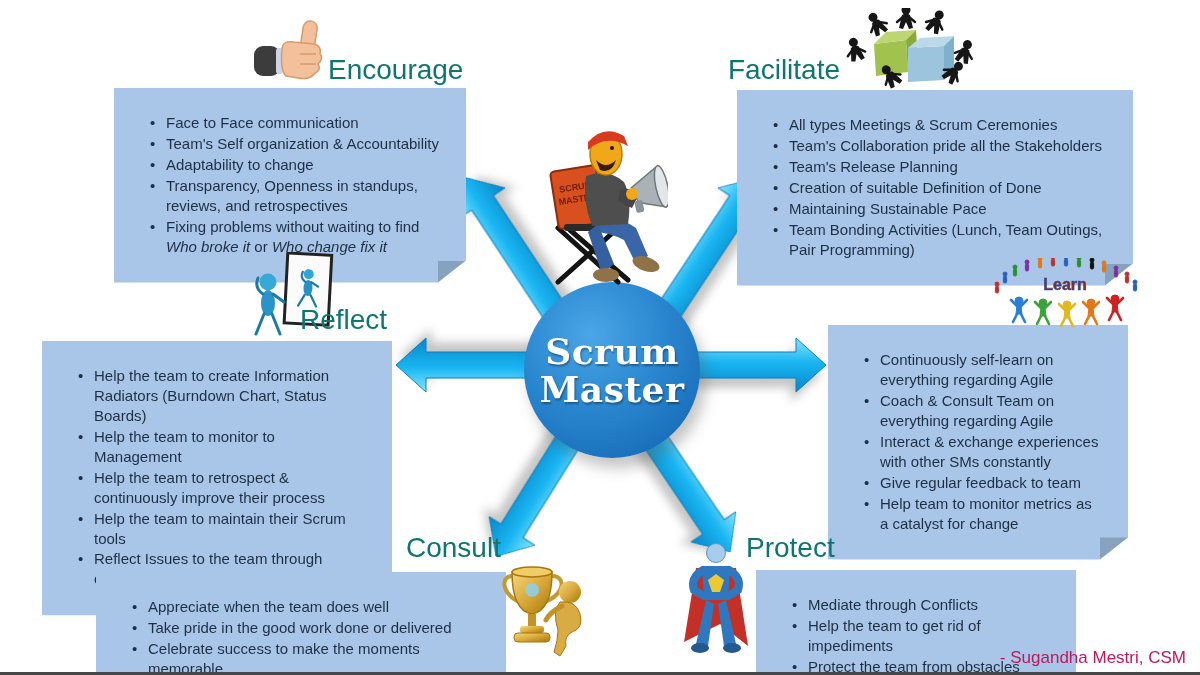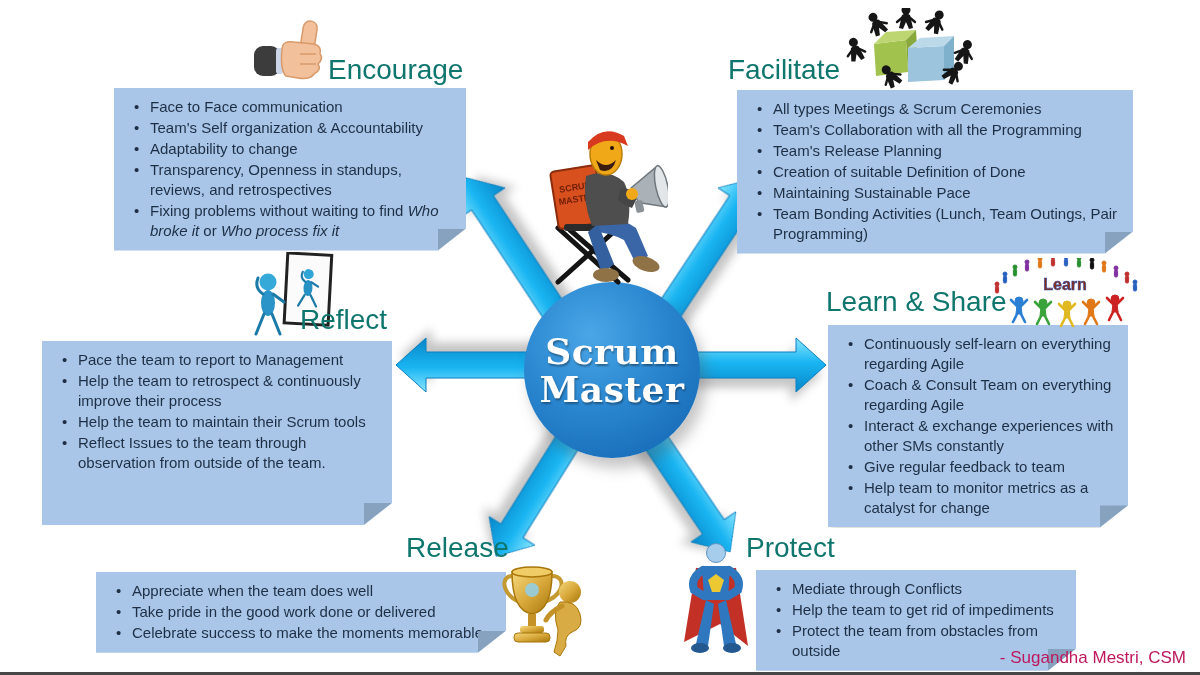--- a/index.html
+++ b/index.html
@@ -19,21 +19,21 @@
   .hub .line{color:#ffffff;font-family:"DejaVu Serif",serif;font-weight:bold;
              font-size:36px;line-height:1.06;letter-spacing:0.5px;text-shadow:1px 2px 2px rgba(0,0,0,0.35);}
 
   
   .cartoon{position:absolute;left:536px;top:124px;z-index:3;}
 
   
   .panel{position:absolute;background:#a9c6e8;z-index:4;color:#1e2f45;
          clip-path:polygon(0 0,100% 0,100% calc(100% - 22px),calc(100% - 28px) 100%,0 100%);
          filter:drop-shadow(3px 4px 3px rgba(0,0,0,0.28));}
-  .panel ul{list-style:none;margin:0;padding:9px 10px 9px 14px;font-size:15px;line-height:1.33;}
+  .panel ul{list-style:none;margin:16px;padding:9px 10px 9px 14px;font-size:15px;line-height:1.33;}
   .panel li{position:relative;padding-left:22px;margin-bottom:1px;}
   .panel li::before{content:"\2022";position:absolute;left:6px;top:0;color:#1e2f45;}
   .fold{position:absolute;right:0;bottom:0;width:28px;height:22px;background:#87a2bf;
         clip-path:polygon(0 100%,100% 0,0 0);}
 
   
   .hd{position:absolute;z-index:5;font-size:28px;color:#0f766e;white-space:nowrap;}
 
   .icon{position:absolute;z-index:5;}
 
@@ -128,21 +128,21 @@
     <line x1="64" y1="36" x2="48" y2="36" stroke="#d89a6a" stroke-width="1.5"></line>
     <line x1="64" y1="46" x2="48" y2="46" stroke="#d89a6a" stroke-width="1.5"></line>
   </svg>
   <div class="hd" style="left:328px;top:54px"><span>Encourage</span></div>
   <div class="panel" style="left:114px;top:88px;width:352px;min-height:156px">
     <ul>
       <li><span>Face to Face communication</span></li>
       <li><span>Team's Self organization &amp; Accountability</span></li>
       <li><span>Adaptability to change</span></li>
       <li><span>Transparency, Openness in standups, reviews, and retrospectives</span></li>
-      <li><span>Fixing problems without waiting to find </span><i>Who broke it</i><span> or </span><i>Who process fix it</i></li>
+      <li><span>Fixing problems without waiting to find </span><i>Who broke it</i><span> or </span><i>Who change fix it</i></li>
     </ul>
     <div class="fold"></div>
   </div>
 
   <div class="hd" style="left:728px;top:54px"><span>Facilitate</span></div>
   <svg class="icon" style="left:840px;top:8px" width="136" height="82" viewBox="0 0 136 82">
     <defs>
       <g id="tw-person">
         <circle cx="0" cy="-10" r="4.5" fill="#161616"></circle>
         <path d="M-4 -5 Q0 -8 4 -5 L7 8 L3 9 L0 2 L-3 9 L-7 8 Z" fill="#161616"></path>
@@ -160,21 +160,21 @@
     <use href="#tw-person" transform="translate(38,18) rotate(-30)"></use>
     <use href="#tw-person" transform="translate(66,12)"></use>
     <use href="#tw-person" transform="translate(95,16) rotate(25)"></use>
     <use href="#tw-person" transform="translate(124,46) rotate(20)"></use>
     <use href="#tw-person" transform="translate(112,66) rotate(40)"></use>
     <use href="#tw-person" transform="translate(52,70) rotate(-35)"></use>
   </svg>
   <div class="panel" style="left:737px;top:90px;width:396px;min-height:158px">
     <ul>
       <li><span>All types Meetings &amp; Scrum Ceremonies</span></li>
-      <li><span>Team's Collaboration with all the Programming</span></li>
+      <li><span>Team's Collaboration pride all the Stakeholders</span></li>
       <li><span>Team's Release Planning</span></li>
       <li><span>Creation of suitable Definition of Done</span></li>
       <li><span>Maintaining Sustainable Pace</span></li>
       <li><span>Team Bonding Activities (Lunch, Team Outings, Pair Programming)</span></li>
     </ul>
     <div class="fold"></div>
   </div>
 
   <svg class="icon" style="left:246px;top:252px" width="92" height="88" viewBox="0 0 92 88">
     <g transform="rotate(3 60 36)">
@@ -193,29 +193,29 @@
     <g stroke="#1c7aa8" stroke-width="3" stroke-linecap="round" fill="none">
       <path d="M17 42 Q8 36 12 26"></path>
       <path d="M27 42 L38 50"></path>
       <path d="M18 62 L10 82"></path>
       <path d="M26 62 L34 82"></path>
     </g>
   </svg>
   <div class="hd" style="left:300px;top:304px"><span>Reflect</span></div>
   <div class="panel" style="left:42px;top:341px;width:350px;min-height:184px">
     <ul>
-      <li><span>Pace the team to report to Management</span></li>
+      <li><span>Help the team to create Information Radiators (Burndown Chart, Status Boards)</span></li>
+      <li><span>Help the team to monitor to Management</span></li>
       <li><span>Help the team to retrospect &amp; continuously improve their process</span></li>
       <li><span>Help the team to maintain their Scrum tools</span></li>
       <li><span>Reflect Issues to the team through observation from outside of the team.</span></li>
     </ul>
     <div class="fold"></div>
   </div>
 
-  <div class="hd" style="left:826px;top:286px"><span>Learn &amp; Share</span></div>
   <svg class="icon" style="left:985px;top:258px" width="160" height="70" viewBox="0 0 160 70">
     <defs>
       <g id="tiny-p">
         <circle cx="0" cy="-4" r="2"></circle>
         <rect x="-1.6" y="-2" width="3.2" height="7" rx="1.4"></rect>
       </g>
       <g id="jump-p">
         <circle cx="0" cy="-9" r="4"></circle>
         <path d="M-2 -5 L2 -5 L3 4 L-3 4 Z"></path>
         <line x1="-2" y1="-4" x2="-8" y2="-10" stroke-width="2.6" stroke-linecap="round"></line>
@@ -252,21 +252,21 @@
     <ul>
       <li><span>Continuously self-learn on everything regarding Agile</span></li>
       <li><span>Coach &amp; Consult Team on everything regarding Agile</span></li>
       <li><span>Interact &amp; exchange experiences with other SMs constantly</span></li>
       <li><span>Give regular feedback to team</span></li>
       <li><span>Help team to monitor metrics as a catalyst for change</span></li>
     </ul>
     <div class="fold"></div>
   </div>
 
-  <div class="hd" style="left:406px;top:532px"><span>Release</span></div>
+  <div class="hd" style="left:406px;top:532px"><span>Consult</span></div>
   <div class="panel" style="left:96px;top:572px;width:410px;min-height:76px">
     <ul>
       <li><span>Appreciate when the team does well</span></li>
       <li><span>Take pride in the good work done or delivered</span></li>
       <li><span>Celebrate success to make the moments memorable</span></li>
     </ul>
     <div class="fold"></div>
   </div>
   <svg class="icon" style="left:500px;top:560px" width="96" height="100" viewBox="0 0 96 100">
     <defs>

